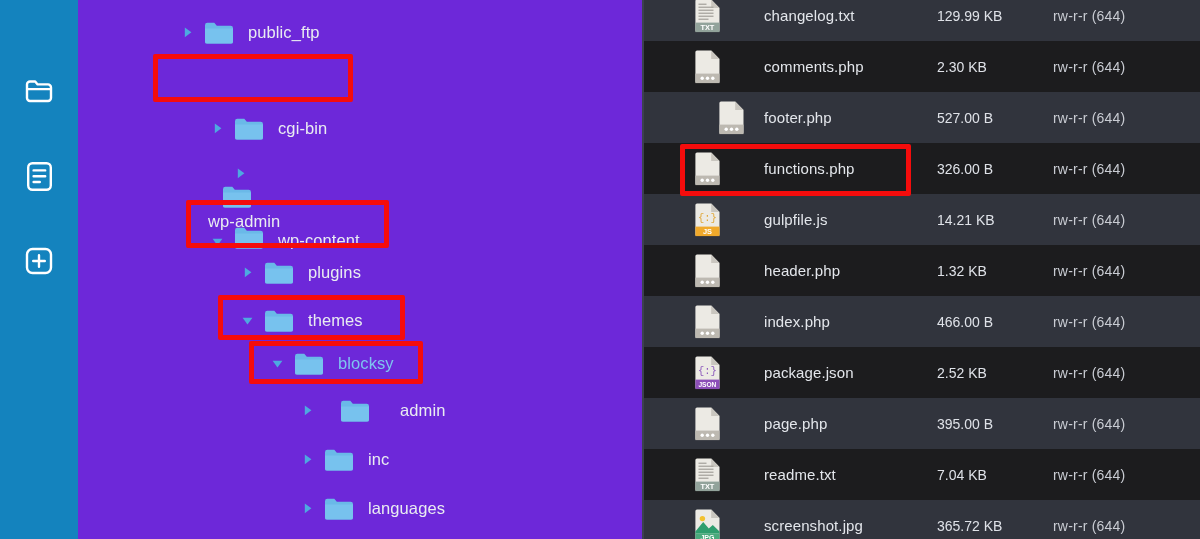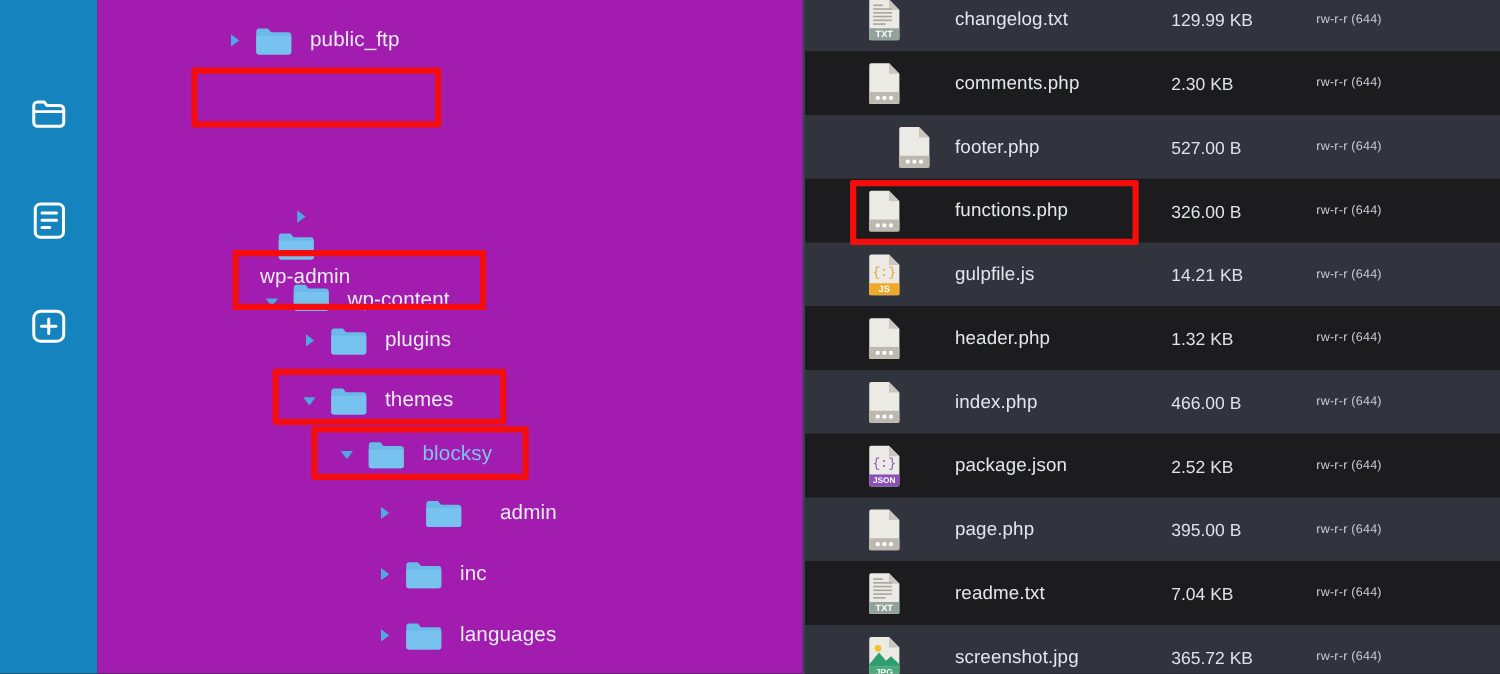--- a/index.html
+++ b/index.html
@@ -30,21 +30,21 @@
     width: 34px; height: 34px;
     display: flex; align-items: center; justify-content: center;
     cursor: pointer;
   }
   .rail-icon svg { display: block; }
 
   
   #tree {
     width: 566px; height: 539px;
     flex: 0 0 566px;
-    background: #a21caf;
+    background: #6d28d9;
     position: relative;
     border-right: 2px solid #3c4150;
     overflow: hidden;
   }
   .tree-row {
     position: absolute;
     left: 0;
     height: 49px;
     display: flex;
     align-items: center;
@@ -104,21 +104,21 @@
     color: #e3e6eb;
     letter-spacing: .1px;
   }
   .f-size {
     position: absolute; left: 293px;
     font-size: 14px;
     color: #dfe2e8;
   }
   .f-perm {
     position: absolute; left: 409px;
-    font-size: 10px;
+    font-size: 14px;
     color: #c9ccd3;
     letter-spacing: .2px;
   }
 
   
   .hl {
     position: absolute;
     border: 5px solid #f50c0c;
     border-radius: 2px;
     pointer-events: none;
@@ -158,20 +158,34 @@
             <path d="M3.8 1.4v9.8L10.4 6.3Z" fill="#4ea9e0"></path>
           </svg>
         </span>
         <span class="folder-ic">
           <svg width="30" height="24" viewBox="0 0 30 24">
             <path d="M1 4.2a2.4 2.4 0 0 1 2.4-2.4h6.9l2.5 2.9h13.8A2.4 2.4 0 0 1 29 7.1v13.3a2.2 2.2 0 0 1-2.2 2.2H3.2A2.2 2.2 0 0 1 1 20.4V4.2Z" fill="#6ab9e8"></path>
             <path d="M1 7.6h28v12.8a2.2 2.2 0 0 1-2.2 2.2H3.2A2.2 2.2 0 0 1 1 20.4V7.6Z" fill="#77c2ee"></path>
           </svg>
         </span>
         <span class="tree-label">public_ftp</span>
+      </div>
+      <div class="tree-row" style="top: 104px; left: 130px;">
+        <span class="caret">
+          <svg width="13" height="13" viewBox="0 0 13 13">
+            <path d="M3.8 1.4v9.8L10.4 6.3Z" fill="#4ea9e0"></path>
+          </svg>
+        </span>
+        <span class="folder-ic">
+          <svg width="30" height="24" viewBox="0 0 30 24">
+            <path d="M1 4.2a2.4 2.4 0 0 1 2.4-2.4h6.9l2.5 2.9h13.8A2.4 2.4 0 0 1 29 7.1v13.3a2.2 2.2 0 0 1-2.2 2.2H3.2A2.2 2.2 0 0 1 1 20.4V4.2Z" fill="#6ab9e8"></path>
+            <path d="M1 7.6h28v12.8a2.2 2.2 0 0 1-2.2 2.2H3.2A2.2 2.2 0 0 1 1 20.4V7.6Z" fill="#77c2ee"></path>
+          </svg>
+        </span>
+        <span class="tree-label">cgi-bin</span>
       </div>
       <div class="tree-row" style="top: 164px; left: 130px; flex-direction: column;">
         <span class="caret">
           <svg width="13" height="13" viewBox="0 0 13 13">
             <path d="M3.8 1.4v9.8L10.4 6.3Z" fill="#4ea9e0"></path>
           </svg>
         </span>
         <span class="folder-ic">
           <svg width="30" height="24" viewBox="0 0 30 24">
             <path d="M1 4.2a2.4 2.4 0 0 1 2.4-2.4h6.9l2.5 2.9h13.8A2.4 2.4 0 0 1 29 7.1v13.3a2.2 2.2 0 0 1-2.2 2.2H3.2A2.2 2.2 0 0 1 1 20.4V4.2Z" fill="#6ab9e8"></path>

